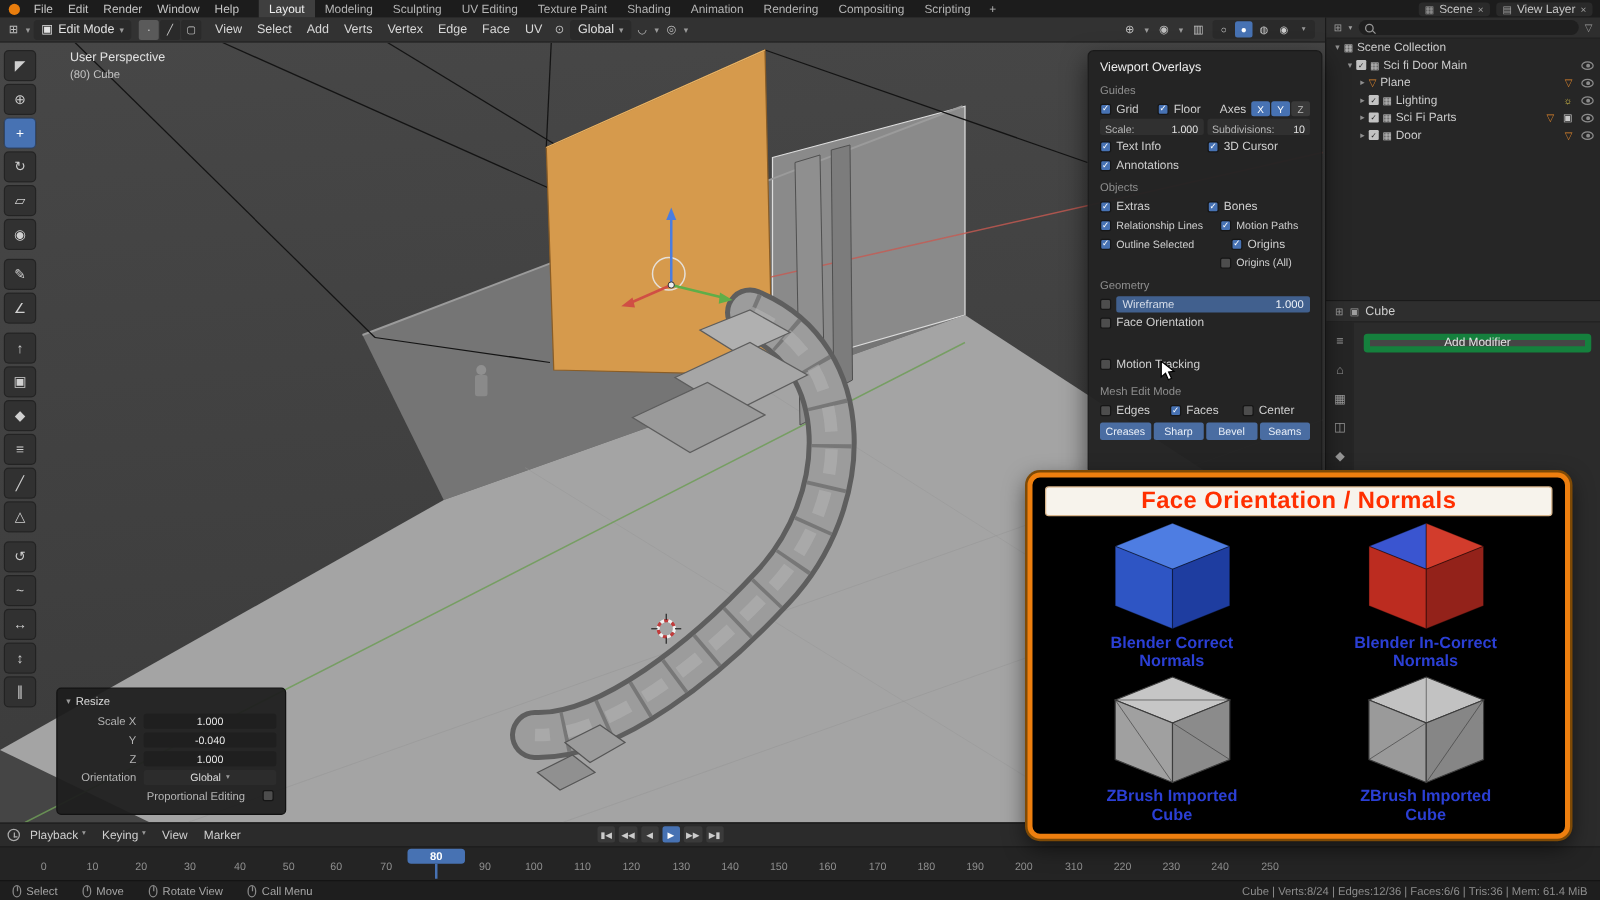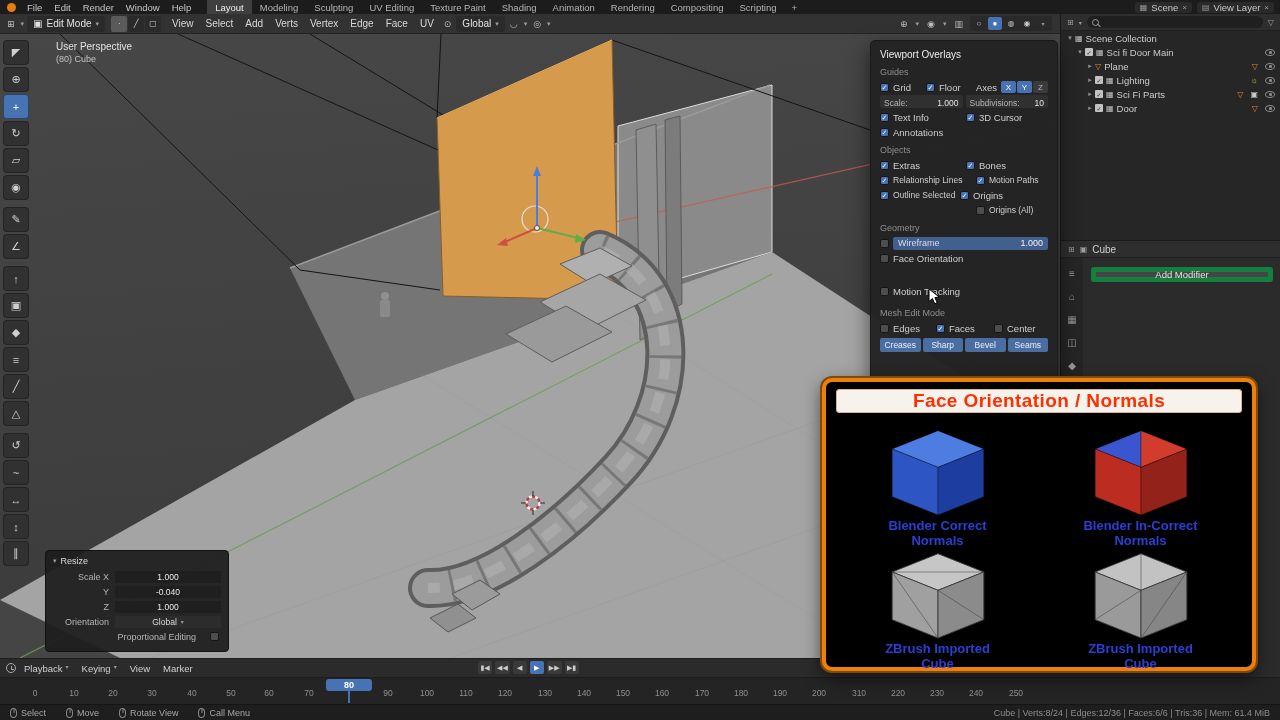--- a/index.html
+++ b/index.html
@@ -117,21 +117,21 @@
 
 #statusbar{position:absolute;left:0;top:704px;width:1280px;height:16px;background:#1e1e1e;border-top:1px solid #141414;display:flex;align-items:center;font-size:9px;color:#a6a6a6;padding:0 10px;gap:20px;z-index:60}
 .sb-item{display:flex;align-items:center;gap:4px}
 .mouse{width:7px;height:10px;border:1px solid #8a8a8a;border-radius:3.5px/4.5px;position:relative;flex:none}
 .mouse::after{content:"";position:absolute;left:50%;top:0;width:1px;height:4px;background:#8a8a8a;transform:translateX(-50%)}
 #sb-stats{margin-left:auto;color:#8d8d8d}
 
 
 #normals-card{position:absolute;left:822px;top:378px;width:434px;height:293px;background:#000;border:4px solid #ee7f0f;border-radius:10px;box-shadow:0 0 0 2px #7e4a06,0 6px 18px rgba(0,0,0,.6);z-index:50;display:flex;flex-direction:column;align-items:center}
 .nc-title{margin-top:7px;width:406px;height:27px;background:#f7f3ec;border:1px solid #d8b48a;border-radius:3px;display:flex;align-items:center;justify-content:center;font-size:19px;font-weight:bold;color:#ff2f00;letter-spacing:.4px}
-.nc-grid{flex:1;width:100%;display:grid;grid-template-columns:1fr 1fr;padding:12px 10px 8px}
+.nc-grid{flex:1;width:100%;display:grid;grid-template-columns:1fr 1fr;padding:0 10px 8px}
 .nc-cell{display:flex;flex-direction:column;align-items:center;justify-content:flex-end}
 .nc-label{text-align:center;font-size:13px;font-weight:bold;color:#2b3fd4;line-height:1.12;margin-top:2px}
 
 
 #cursor{position:absolute;left:928px;top:288px;z-index:70;pointer-events:none}
 </style>
 </head>
 <body>
 
 <div id="app">
@@ -418,21 +418,21 @@
       <span class="pp-item col-l" style="width:96px">
         <span class="cb on">✓</span>
         <span style="font-size:8.5px">Relationship Lines</span>
       </span>
       <span class="pp-item">
         <span class="cb on">✓</span>
         <span style="font-size:8.5px">Motion Paths</span>
       </span>
     </div>
     <div class="pp-row">
-      <span class="pp-item col-l" style="width:80px">
+      <span class="pp-item col-l" style="width:105px">
         <span class="cb on">✓</span>
         <span style="font-size:8.5px">Outline Selected</span>
       </span>
       <span class="pp-item">
         <span class="cb on">✓</span>
         <span>Origins</span>
       </span>
     </div>
     <div class="pp-row" style="padding-left:96px">
       <span class="pp-item">

